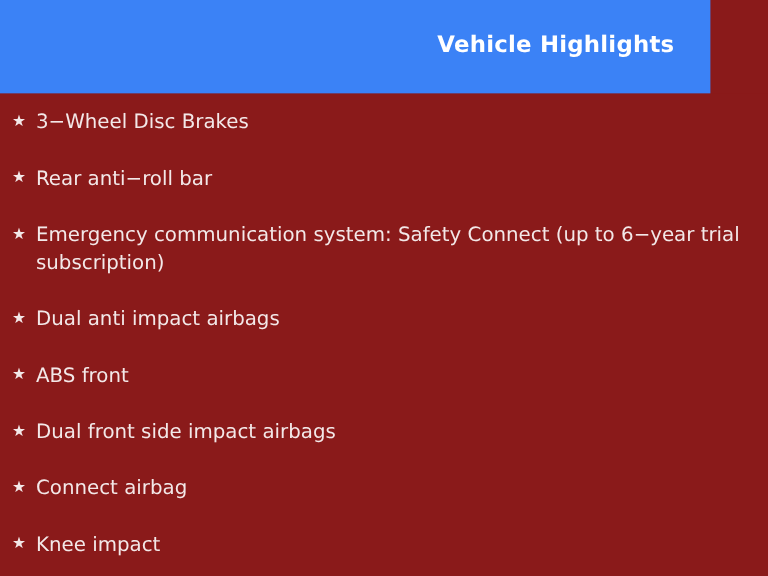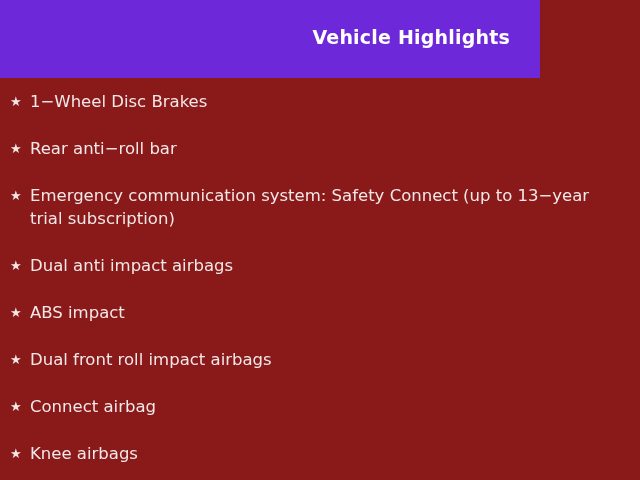--- a/index.html
+++ b/index.html
@@ -21,23 +21,23 @@
     height: 480px;
     background: #8a1a1a;
     box-sizing: border-box;
   }
 
   
   #header {
     position: absolute;
     left: 0;
     top: 0;
-    width: 540px;
+    width: 592px;
     height: 78px;
-    background: #6d28d9;
+    background: #3b82f6;
     box-sizing: border-box;
   }
 
   #header-title {
     position: absolute;
     right: 30px;
     top: 26px;
     color: #ffffff;
     font-family: "DejaVu Sans", sans-serif;
     font-size: 19px;
@@ -104,54 +104,54 @@
 
   <div id="header">
     <div id="header-title">Vehicle Highlights</div>
   </div>
 
   <div id="highlights-body">
     <ul id="highlights-list">
 
       <li class="highlight-item">
         <span class="bullet-star">★</span>
-        <span class="highlight-text">1−Wheel Disc Brakes</span>
+        <span class="highlight-text">3−Wheel Disc Brakes</span>
       </li>
 
       <li class="highlight-item">
         <span class="bullet-star">★</span>
         <span class="highlight-text">Rear anti−roll bar</span>
       </li>
 
       <li class="highlight-item">
         <span class="bullet-star">★</span>
-        <span class="highlight-text">Emergency communication system: Safety Connect (up to 13−year trial subscription)</span>
+        <span class="highlight-text">Emergency communication system: Safety Connect (up to 6−year trial subscription)</span>
       </li>
 
       <li class="highlight-item">
         <span class="bullet-star">★</span>
         <span class="highlight-text">Dual anti impact airbags</span>
       </li>
 
       <li class="highlight-item">
         <span class="bullet-star">★</span>
-        <span class="highlight-text">ABS impact</span>
+        <span class="highlight-text">ABS front</span>
       </li>
 
       <li class="highlight-item">
         <span class="bullet-star">★</span>
-        <span class="highlight-text">Dual front roll impact airbags</span>
+        <span class="highlight-text">Dual front side impact airbags</span>
       </li>
 
       <li class="highlight-item">
         <span class="bullet-star">★</span>
         <span class="highlight-text">Connect airbag</span>
       </li>
 
       <li class="highlight-item">
         <span class="bullet-star">★</span>
-        <span class="highlight-text">Knee airbags</span>
+        <span class="highlight-text">Knee impact</span>
       </li>
 
     </ul>
   </div>
 
 </div>
 
 </body></html>

